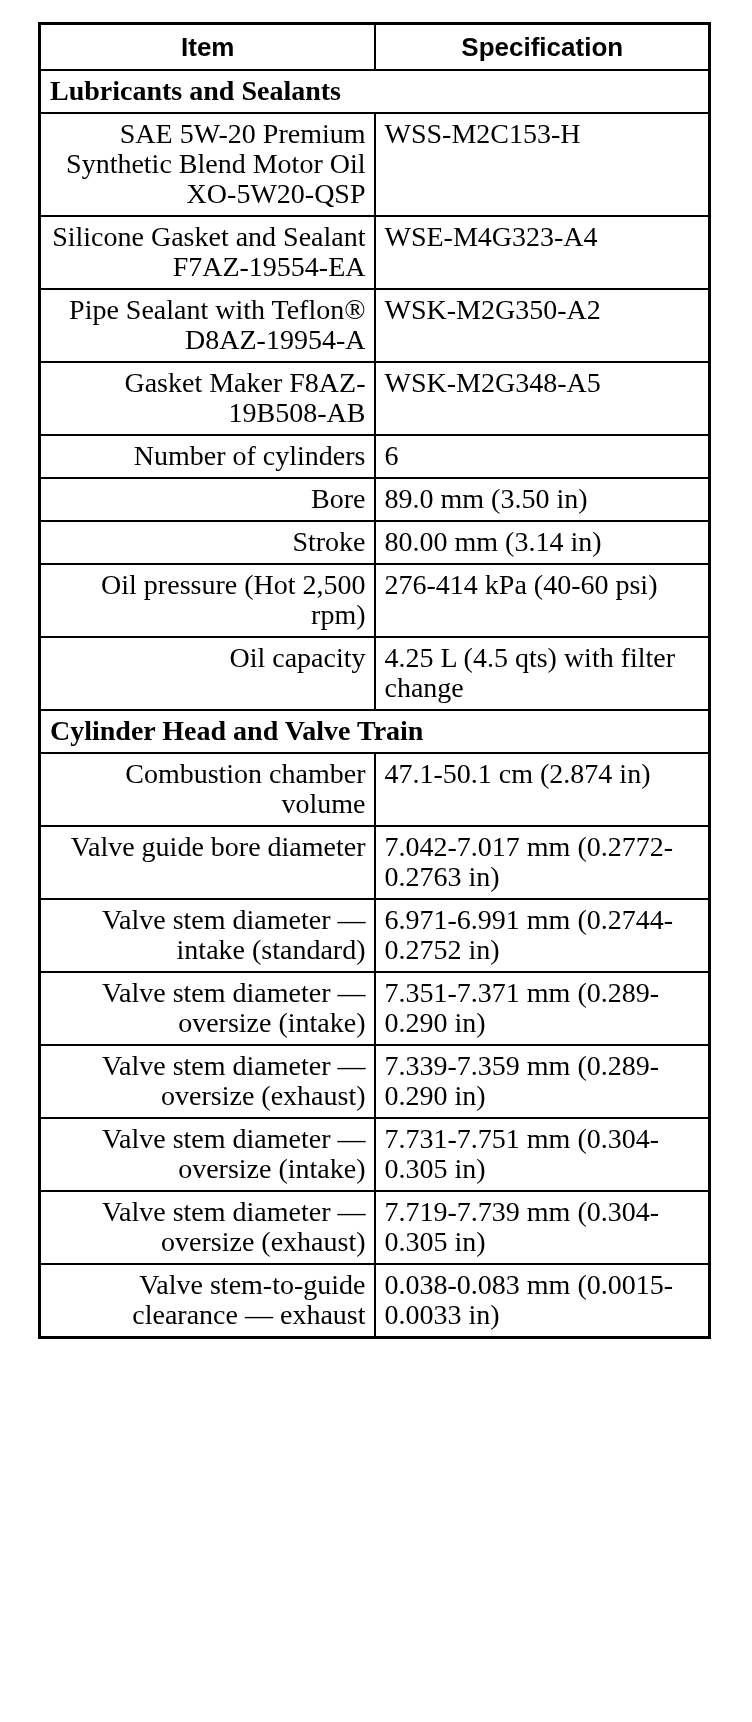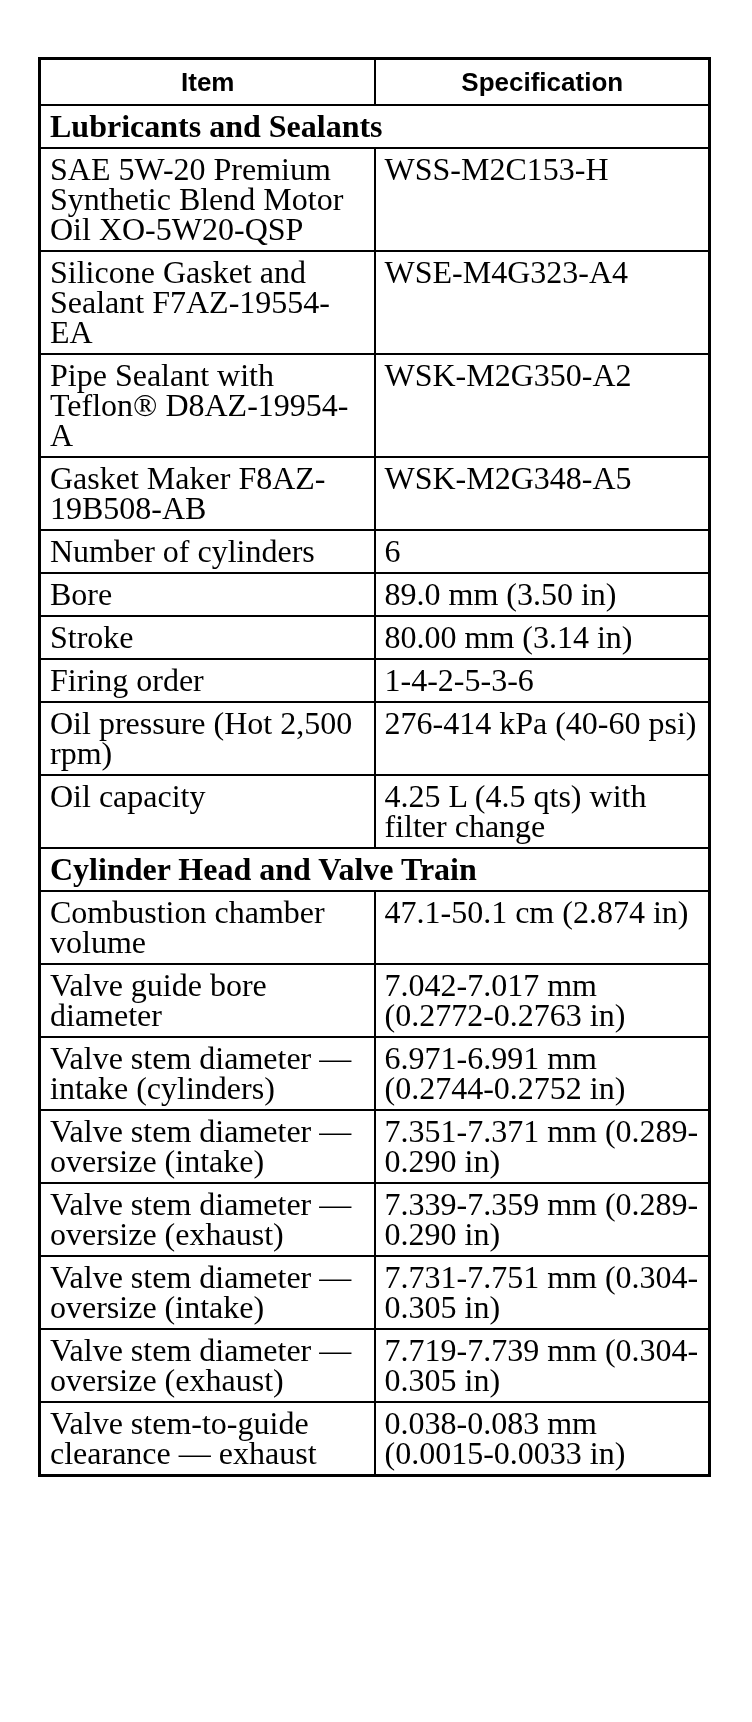--- a/index.html
+++ b/index.html
@@ -14,58 +14,57 @@
     position: relative;
     font-family: "Liberation Serif", serif;
     color: #000000;
     overflow: hidden;
   }
   .page {
     position: absolute;
     left: 0; top: 0;
     width: 752px; height: 1289px;
     background: #ffffff;
-    margin-top: 35px;
   }
   table.spec-table {
     position: absolute;
     left: 38px;
     top: 22px;
     width: 670px;
     border-collapse: collapse;
     table-layout: fixed;
     border: 3px solid #000000;
   }
   table.spec-table col.c1 { width: 335px; }
   table.spec-table col.c2 { width: 335px; }
   table.spec-table th,
   table.spec-table td {
     border: 2px solid #000000;
     vertical-align: top;
-    font-size: 32px;
+    font-size: 28px;
     line-height: 30px;
     padding: 5px 8px 6px 9px;
     overflow: hidden;
   }
   table.spec-table th.col-header {
     font-family: "Liberation Sans", sans-serif;
     font-weight: bold;
     font-size: 26px;
     text-align: center;
     padding-top: 7px;
     padding-bottom: 7px;
   }
   td.section-title {
     font-weight: bold;
     text-align: left;
     padding-top: 4px;
     padding-bottom: 6px;
   }
   td.item-cell {
-    text-align: left;
+    text-align: right;
   }
   td.spec-cell {
     text-align: left;
   }
 </style>
 </head>
 <body>
 
 <div class="page">
   <table class="spec-table">
@@ -105,44 +104,40 @@
         </tr>
         <tr>
           <td class="item-cell">Bore</td>
           <td class="spec-cell">89.0 mm (3.50 in)</td>
         </tr>
         <tr>
           <td class="item-cell">Stroke</td>
           <td class="spec-cell">80.00 mm (3.14 in)</td>
         </tr>
         <tr>
-          <td class="item-cell">Firing order</td>
-          <td class="spec-cell">1-4-2-5-3-6</td>
-        </tr>
-        <tr>
           <td class="item-cell">Oil pressure (Hot 2,500 rpm)</td>
           <td class="spec-cell">276-414 kPa (40-60 psi)</td>
         </tr>
         <tr>
           <td class="item-cell">Oil capacity</td>
           <td class="spec-cell">4.25 L (4.5 qts) with filter change</td>
         </tr>
         <tr>
           <td colspan="2" class="section-title">Cylinder Head and Valve Train</td>
         </tr>
         <tr>
           <td class="item-cell">Combustion chamber volume</td>
           <td class="spec-cell">47.1-50.1 cm (2.874 in)</td>
         </tr>
         <tr>
           <td class="item-cell">Valve guide bore diameter</td>
           <td class="spec-cell">7.042-7.017 mm (0.2772-0.2763 in)</td>
         </tr>
         <tr>
-          <td class="item-cell">Valve stem diameter — intake (cylinders)</td>
+          <td class="item-cell">Valve stem diameter — intake (standard)</td>
           <td class="spec-cell">6.971-6.991 mm (0.2744-0.2752 in)</td>
         </tr>
         <tr>
           <td class="item-cell">Valve stem diameter — oversize (intake)</td>
           <td class="spec-cell">7.351-7.371 mm (0.289-0.290 in)</td>
         </tr>
         <tr>
           <td class="item-cell">Valve stem diameter — oversize (exhaust)</td>
           <td class="spec-cell">7.339-7.359 mm (0.289-0.290 in)</td>
         </tr>

